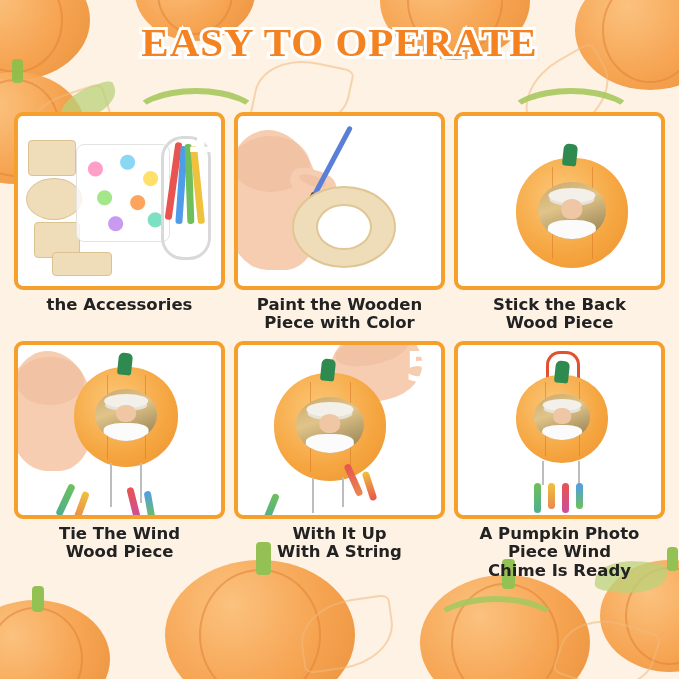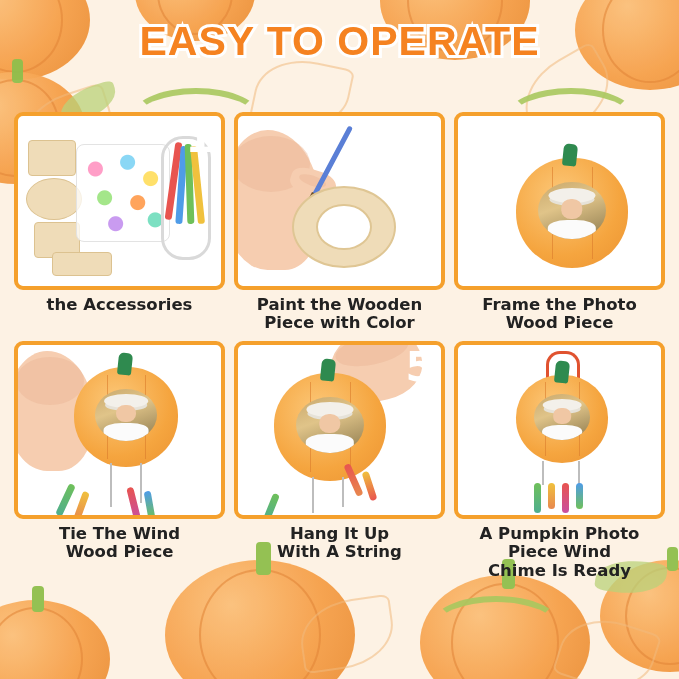--- a/index.html
+++ b/index.html
@@ -88,21 +88,21 @@
     width: 679px;
     text-align: center;
     font-size: 41px;
     font-weight: bold;
     letter-spacing: 1px;
     color: #f58220;
     -webkit-text-stroke: 6px #ffffff;
     paint-order: stroke fill;
     text-shadow:
       0 0 0 #fff;
-    font-family: Liberation Sans, sans-serif;
+    font-family: Liberation Serif, serif;
   }
 
   
   .grid {
     position: absolute;
     left: 14px;
     top: 112px;
     width: 651px;
     display: grid;
     grid-template-columns: repeat(3, 211px);
@@ -419,21 +419,21 @@
             <div class="girl-hat"></div>
             <div class="girl-face"></div>
             <div class="girl-body"></div>
           </div>
         </div>
         <div class="badge" style="color:#ffd24d;">
           <span>3</span>
         </div>
       </div>
       <div class="caption">
-        <div>Frame the Photo</div>
+        <div>Stick the Back</div>
         <div>Wood Piece</div>
       </div>
     </div>
 
     <div class="cell">
       <div class="photo">
         <div class="hand" style="left:-10px; top:6px; width:86px; height:120px; border-radius:50% 60% 45% 50%;"></div>
         <div class="pump-frame" style="left:56px; top:22px; width:104px; height:100px;">
           <div class="stem"></div>
           <div class="rib" style="left:32%;"></div>
@@ -476,21 +476,21 @@
         <div class="string-line" style="left:74px; top:132px; height:36px;"></div>
         <div class="string-line" style="left:104px; top:132px; height:30px;"></div>
         <div class="tube" style="left:30px; top:148px; height:28px; background:linear-gradient(#6fc05a,#4fae8f); transform:rotate(22deg);"></div>
         <div class="tube" style="left:112px; top:118px; height:34px; background:linear-gradient(#e8544f,#e8884f); transform:rotate(-24deg);"></div>
         <div class="tube" style="left:128px; top:126px; height:30px; background:linear-gradient(#f0c13d,#e8544f); transform:rotate(-18deg);"></div>
         <div class="badge" style="color:#5ad3d1;">
           <span>5</span>
         </div>
       </div>
       <div class="caption">
-        <div>Hang It Up</div>
+        <div>With It Up</div>
         <div>With A String</div>
       </div>
     </div>
 
     <div class="cell">
       <div class="photo">
         <div class="p6-hanger"></div>
         <div class="pump-frame" style="left:58px; top:30px; width:92px; height:88px;">
           <div class="stem"></div>
           <div class="rib" style="left:32%;"></div>

